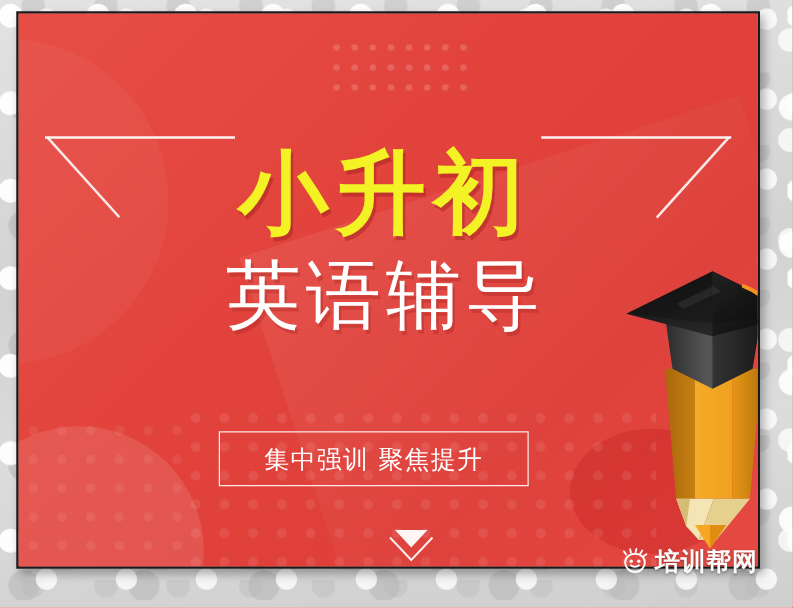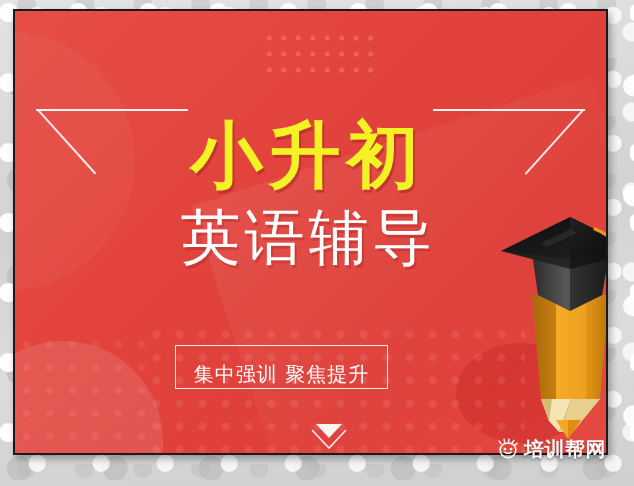--- a/index.html
+++ b/index.html
@@ -117,21 +117,21 @@
 
   
   #headline-block {
     position: absolute;
     left: 0; right: 0;
     top: 108px;
     text-align: center;
     z-index: 6;
   }
   #title-main {
-    font-family: Liberation Sans, sans-serif;
+    font-family: Liberation Serif, serif;
     font-weight: 700;
     font-size: 72px;
     line-height: 1;
     letter-spacing: 6px;
     color: #f2f224;
     text-shadow: 2px 3px 0 rgba(150,25,22,0.40);
     margin: 0;
     padding-right: 6px;
   }
   #title-sub {
@@ -144,26 +144,26 @@
     text-shadow: 2px 3px 0 rgba(150,25,22,0.28);
     margin: 16px 0 0 0;
     padding-right: 4px;
   }
 
   
   #slogan-box {
     position: absolute;
     left: 160px;
     top: 334px;
-    width: 213px;
+    width: 248px;
     height: 44px;
     border: 1.4px solid rgba(255,255,255,0.88);
     box-sizing: border-box;
     display: flex;
-    align-items: flex-end;
+    align-items: center;
     justify-content: center;
     z-index: 6;
   }
   #slogan-text {
     font-family: "DejaVu Sans", "Liberation Sans", sans-serif;
     font-size: 20px;
     font-weight: 500;
     color: #ffffff;
     letter-spacing: 1px;
   }

